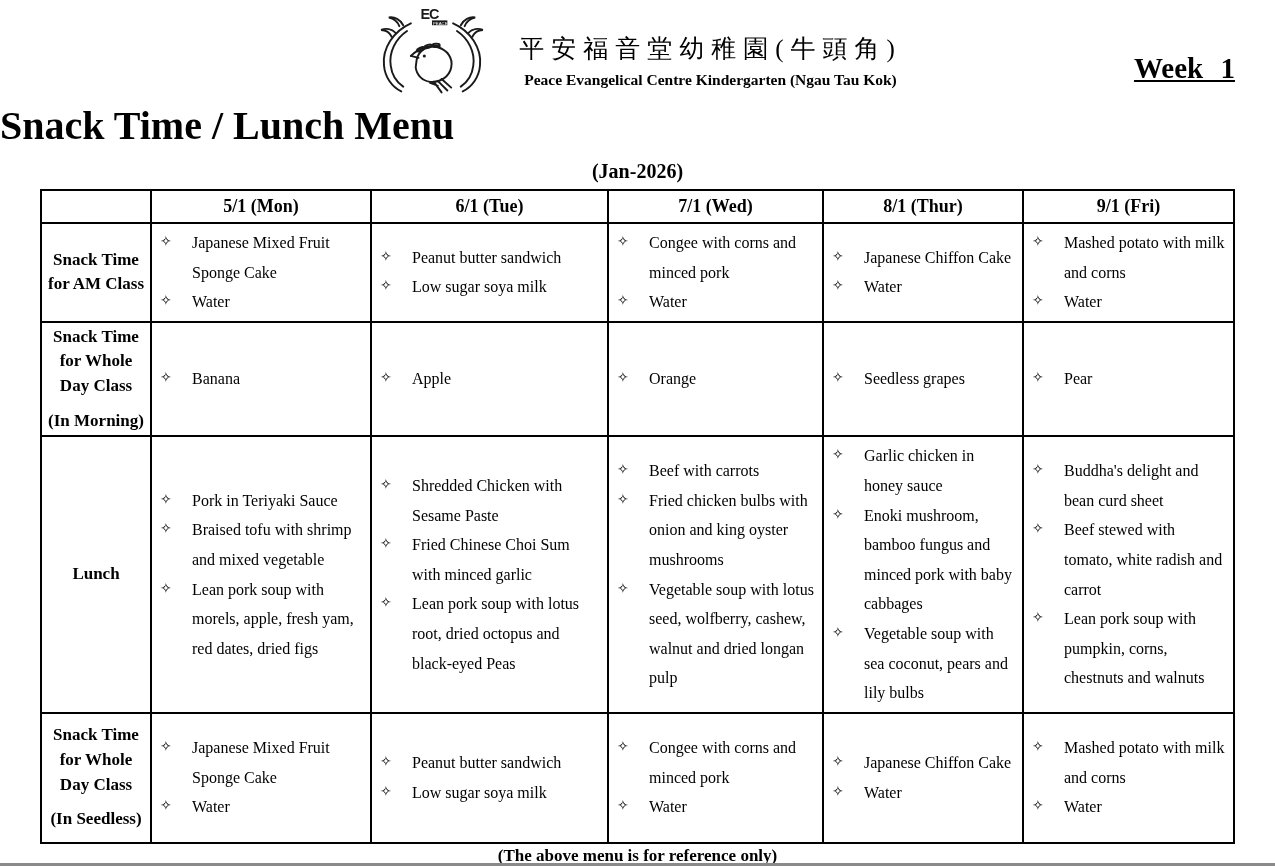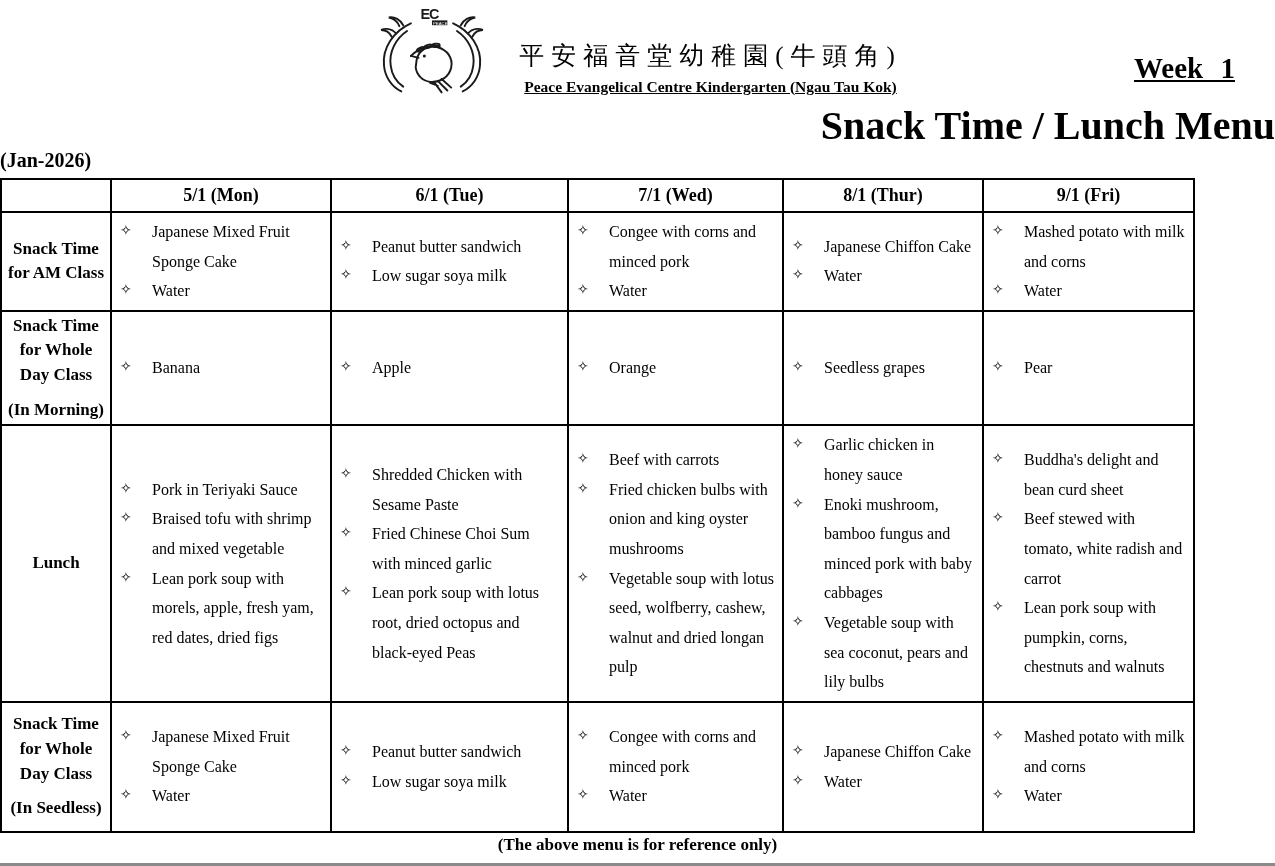--- a/index.html
+++ b/index.html
@@ -7,42 +7,42 @@
   body {
     width:1275px; height:866px;
     font-family:"Liberation Serif", serif;
     color:#000;
     position:relative;
     overflow:hidden;
   }
   
   .header { position:relative; padding-top:6px; height:104px; }
   .header-center {
-    display:flex; align-items:center; justify-content:center; gap:28px;
+    display:flex; align-items:flex-start; justify-content:center; gap:28px;
     width:100%;
   }
   .logo { width:118px; height:96px; flex:0 0 auto; }
   .school-names { padding-top:26px; text-align:center; }
   .school-zh {
     font-size:25px; letter-spacing:7px; white-space:nowrap;
   }
   .school-en {
-    font-weight:bold; font-size:15.5px; margin-top:6px; white-space:nowrap;text-decoration:underline;
+    font-weight:bold; font-size:15.5px; margin-top:6px; white-space:nowrap;
   }
   .week-label {
     position:absolute; right:40px; top:52px;
     font-weight:bold; font-size:29px; word-spacing:10px;text-decoration:underline;
   }
   
-  .title { text-align:right; font-weight:bold; font-size:40px; line-height:1.1; }
-  .subtitle { text-align:left; font-weight:bold; font-size:20px; margin-top:1px; margin-bottom:6px; }
+  .title { text-align:left; font-weight:bold; font-size:40px; line-height:1.1; }
+  .subtitle { text-align:center; font-weight:bold; font-size:20px; margin-top:12px; margin-bottom:6px; }
   
   table.menu {
     border-collapse:collapse; table-layout:fixed;
-    width:1193px;
+    margin-left:40px; width:1193px;
   }
   table.menu th, table.menu td {
     border:2px solid #000; vertical-align:middle;
   }
   thead th {
     font-weight:bold; font-size:18px; height:33px; text-align:center;
     padding:0 2px;
   }
   tbody th.row-label {
     font-weight:bold; font-size:17px; text-align:center; padding:2px 3px;

